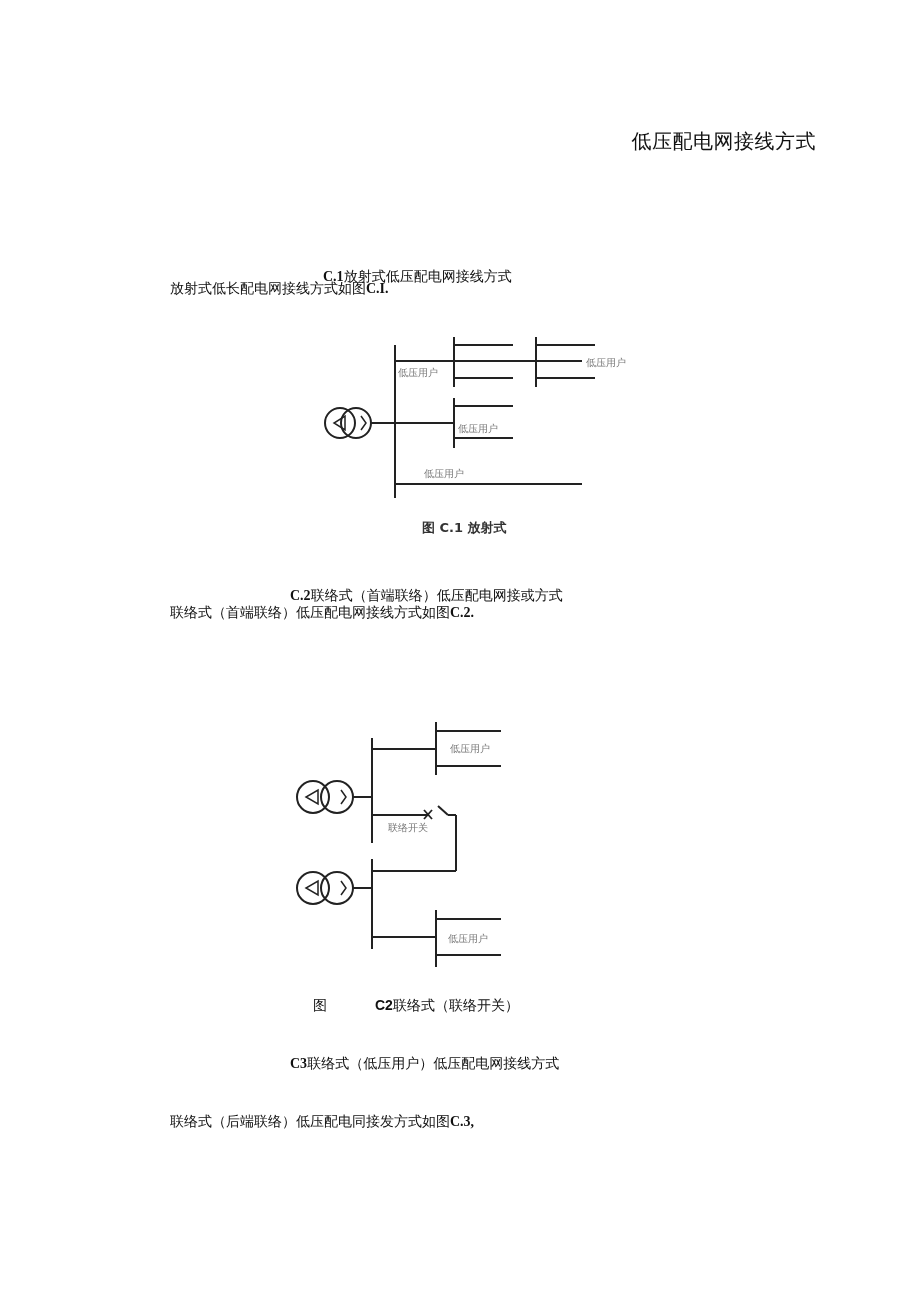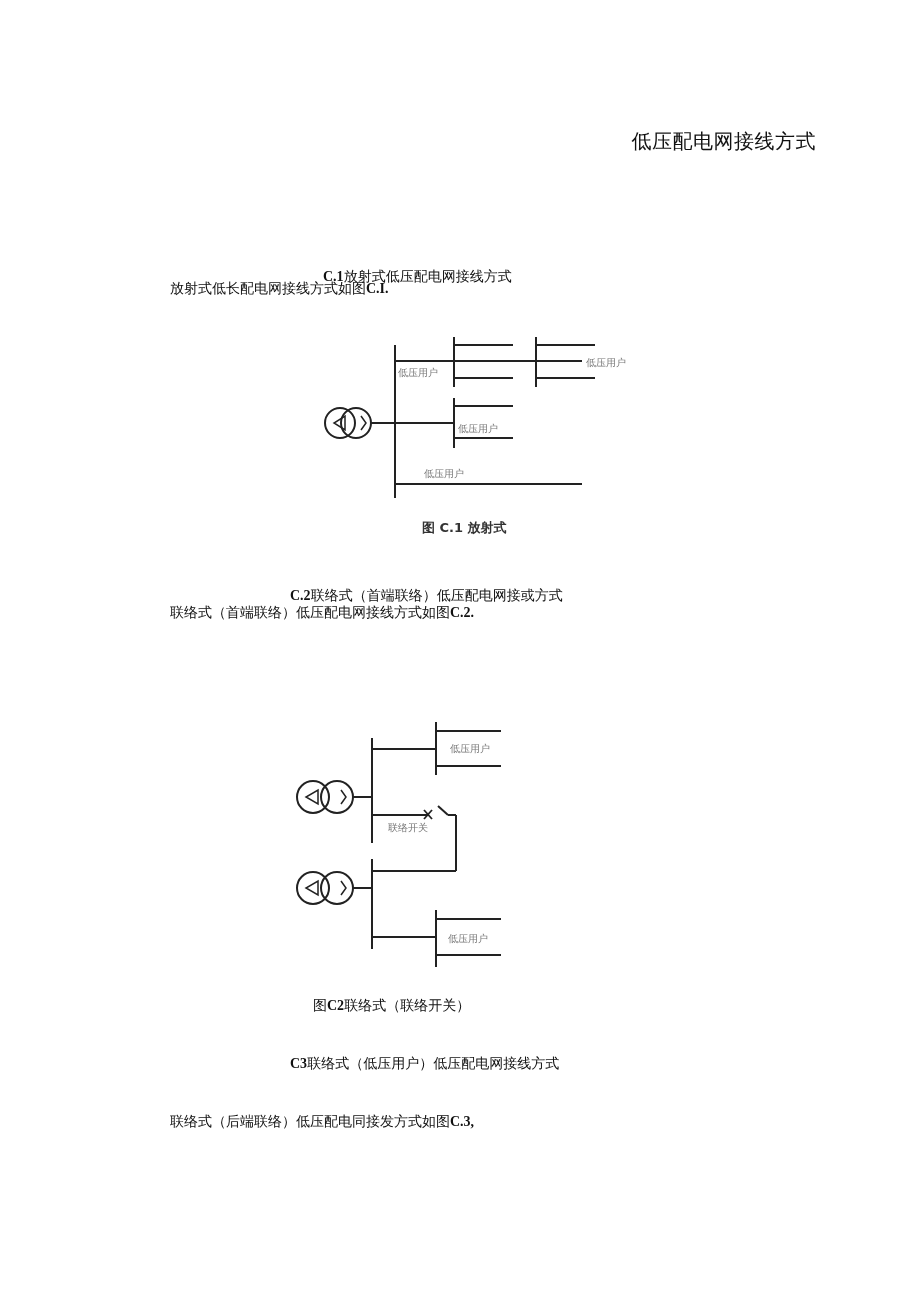--- a/index.html
+++ b/index.html
@@ -5,21 +5,21 @@
     html, body { margin: 0; padding: 0; background: #ffffff; }
     body { width: 920px; height: 1301px; position: relative; overflow: hidden;
            font-family: "DejaVu Sans", "Liberation Sans", sans-serif; color: #111; }
     .abs { position: absolute; white-space: nowrap; }
     .title { top: 128px; left: 0; width: 816px; text-align: right; font-size: 20px; letter-spacing: 0.5px; }
     .h2 { font-size: 14px; }
     .h2 .num { font-family: "Liberation Serif", "DejaVu Serif", serif; font-weight: bold; }
     .para { font-size: 14px; }
     .para .ref { font-family: "Liberation Serif", "DejaVu Serif", serif; font-weight: bold; }
     .caption { font-size: 14px; }
-    .caption .num { font-family: Liberation Serif, serif; font-weight: bold; }
+    .caption .num { font-family: Liberation Sans, sans-serif; font-weight: bold; padding-left: 48px; }
     svg { position: absolute; overflow: visible; }
     .lbl { font-family: "DejaVu Serif", "Liberation Serif", serif; font-size: 10px; fill: #777; }
     .figcap { font-family: "DejaVu Sans", sans-serif; font-size: 13px; fill: #333; font-weight: bold; }
   </style>
 </head>
 <body>
 
 <div class="abs title">低压配电网接线方式</div>
 
 <div class="abs h2" style="top:220px; left:323px;margin-top:48px;">

